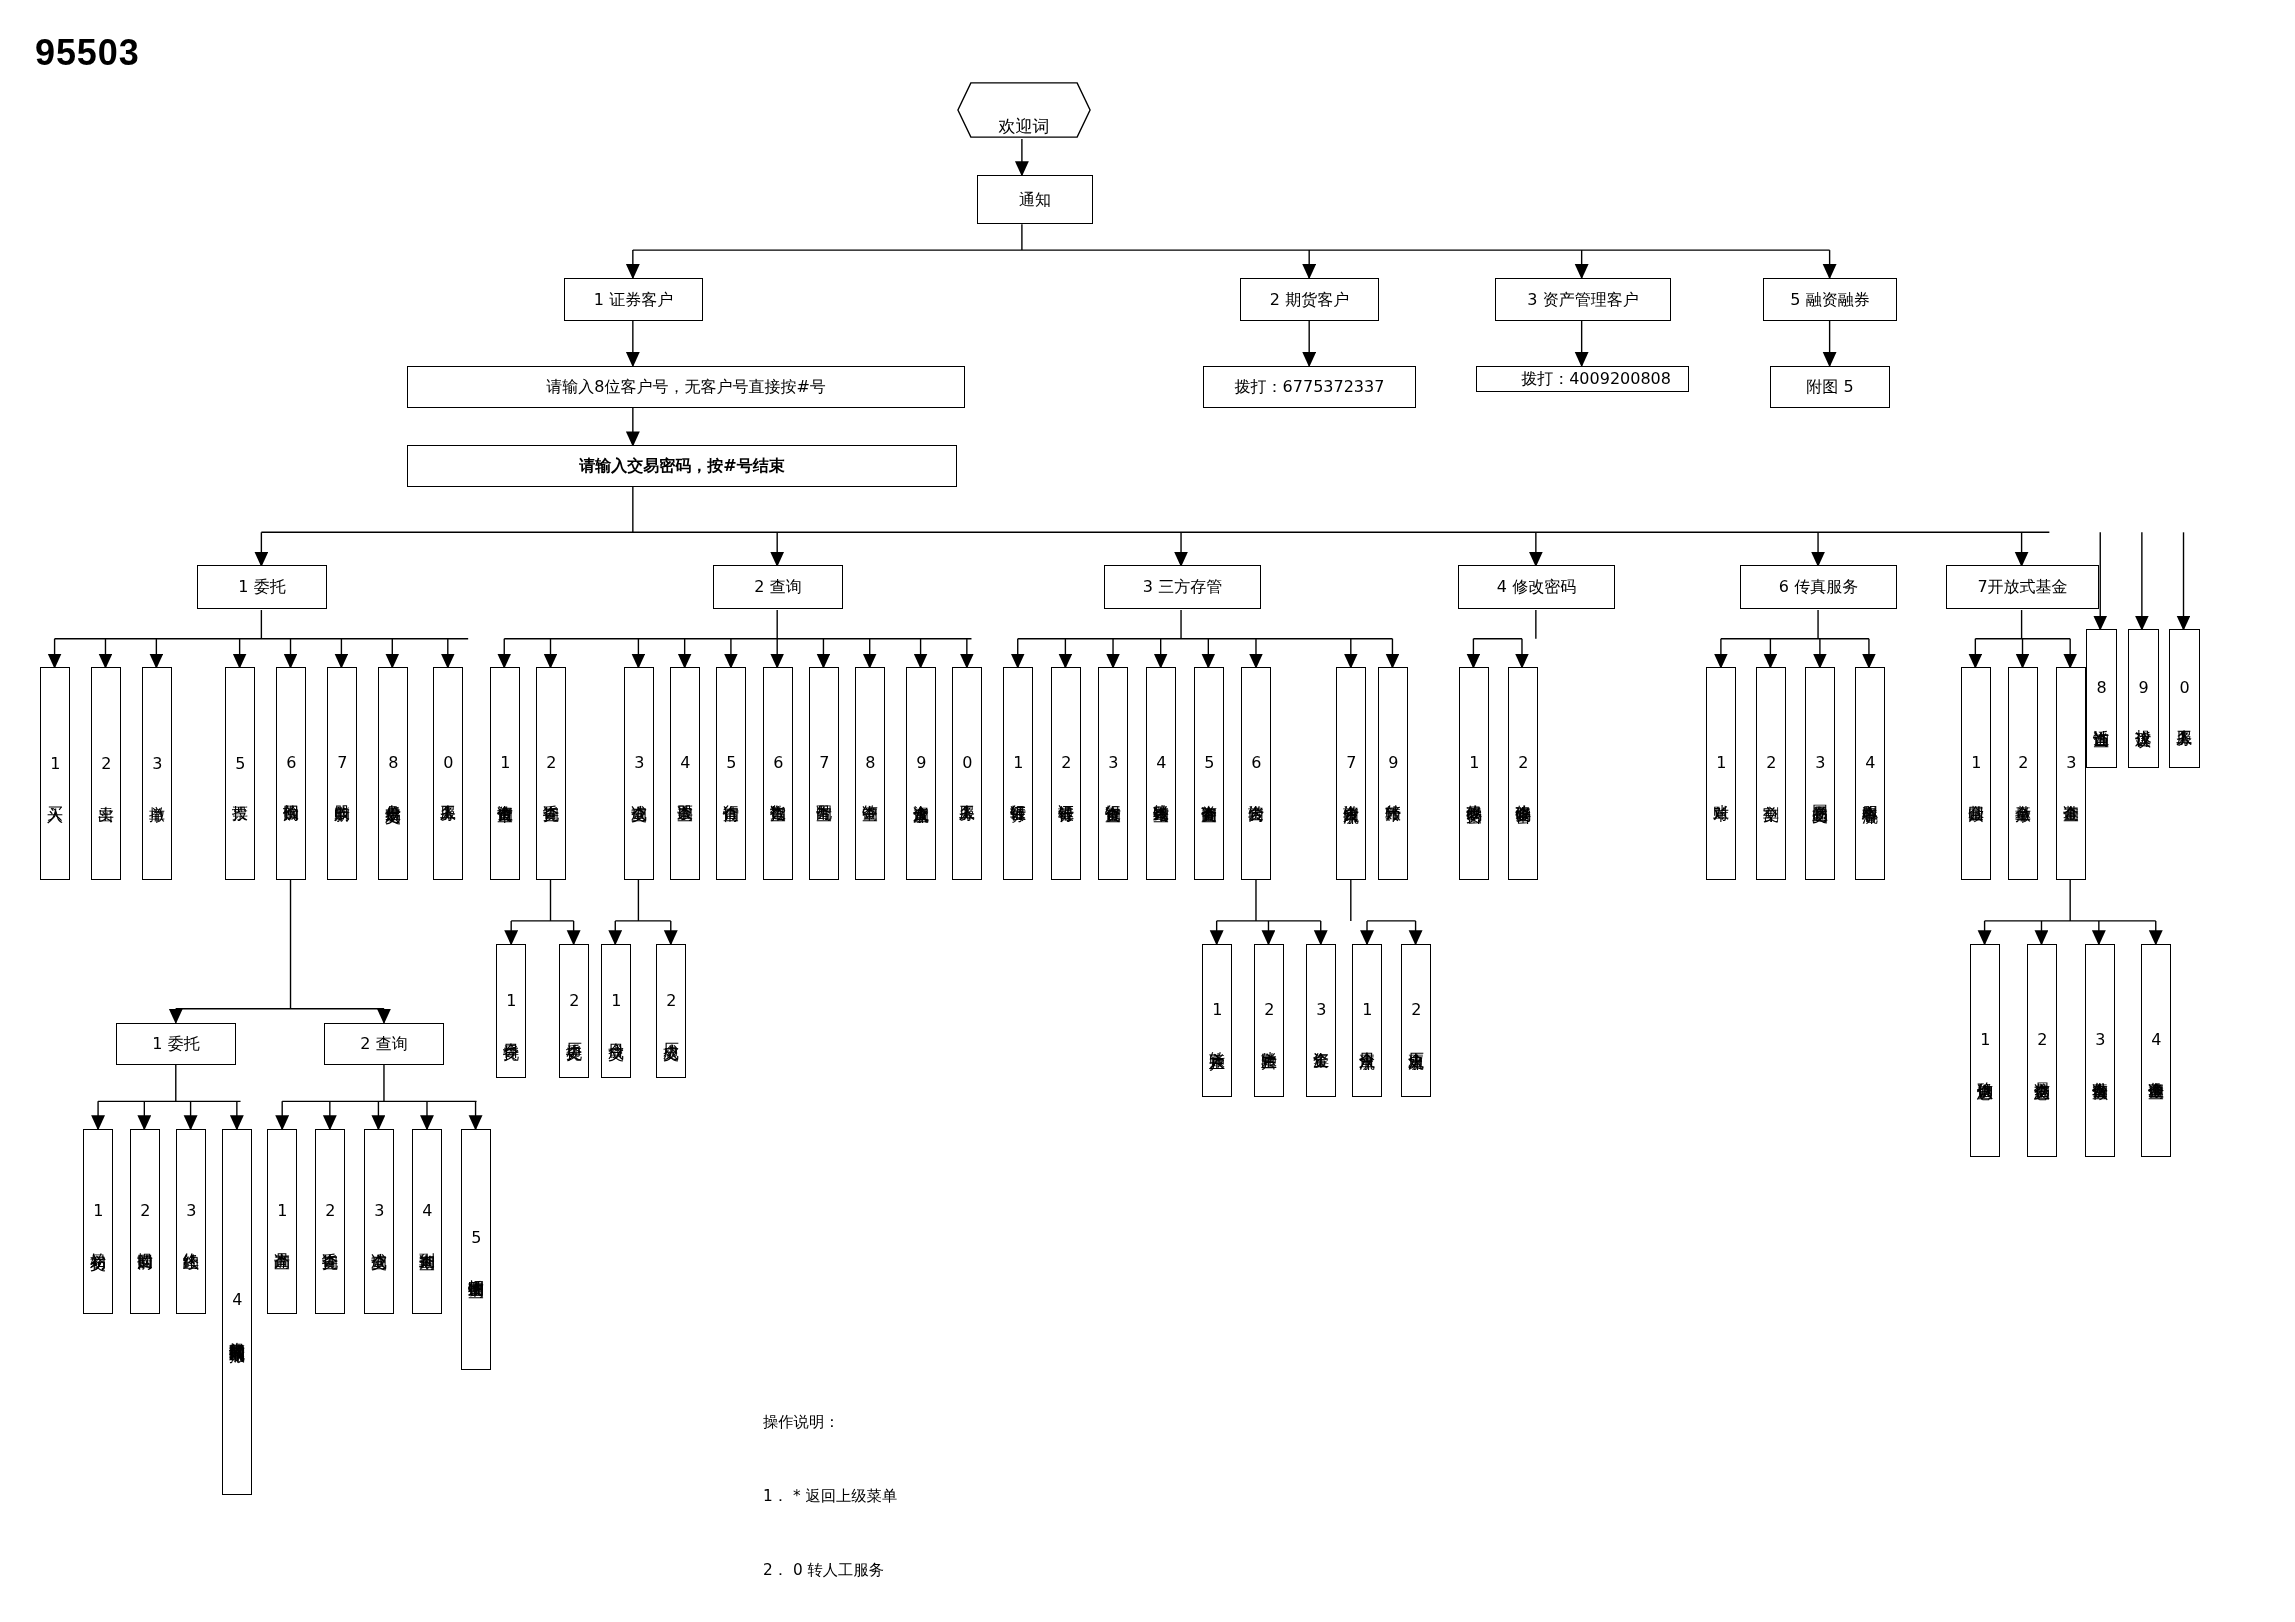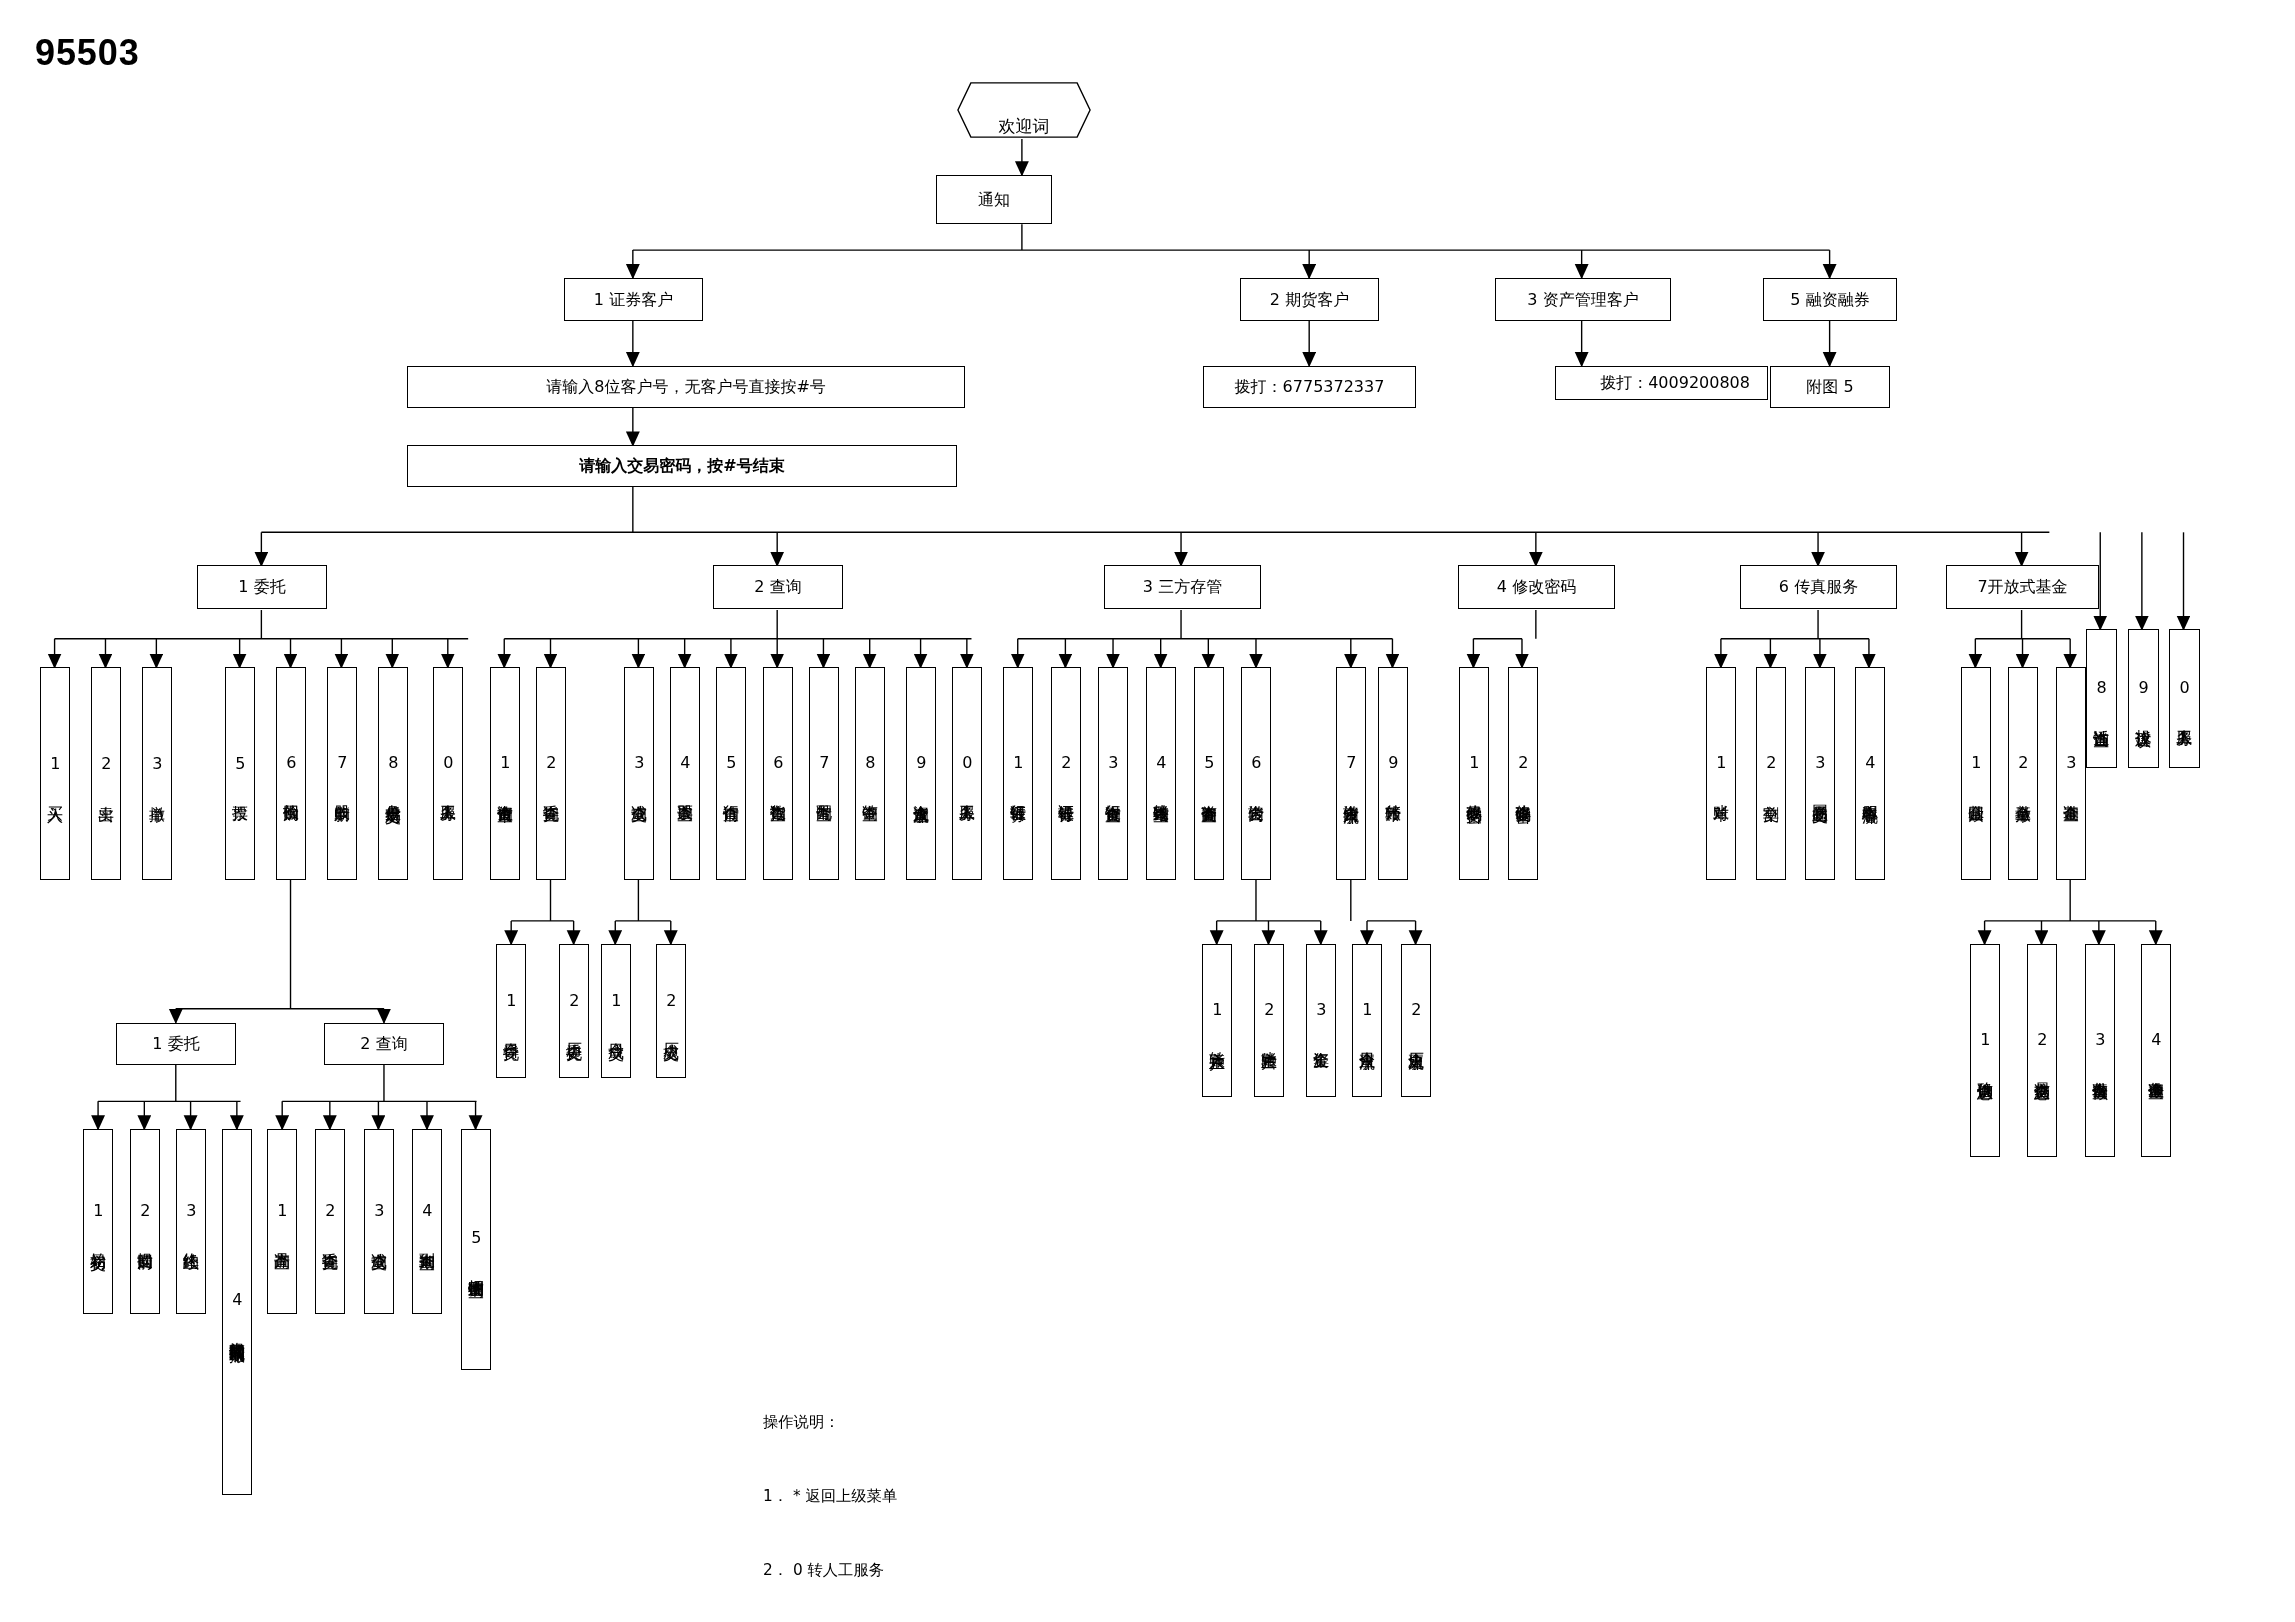--- a/index.html
+++ b/index.html
@@ -207,30 +207,30 @@
     </g>
   </svg>
 
   <div class="hex" style="left:957px;top:82px;width:134px;height:56px;">
     <svg class="hexshape" viewBox="0 0 290 122" preserveAspectRatio="none">
       <polygon points="30,2 260,2 288,61 260,120 30,120 2,61" fill="#fff" stroke="#000" stroke-width="3"></polygon>
     </svg>
     <span>欢迎词</span>
   </div>
 
-  <div class="node h" style="left:936px;top:175px;width:116px;height:49px;">通知</div>
+  <div class="node h" style="left:977px;top:175px;width:116px;height:49px;">通知</div>
 
   <div class="node h" style="left:564px;top:278px;width:139px;height:43px;">1 证券客户</div>
   <div class="node h" style="left:1240px;top:278px;width:139px;height:43px;">2 期货客户</div>
   <div class="node h" style="left:1495px;top:278px;width:176px;height:43px;">3 资产管理客户</div>
   <div class="node h" style="left:1763px;top:278px;width:134px;height:43px;">5 融资融券</div>
 
   <div class="node h" style="left:407px;top:366px;width:558px;height:42px;">请输入8位客户号，无客户号直接按#号</div>
   <div class="node h" style="left:1203px;top:366px;width:213px;height:42px;">拨打：6775372337</div>
-  <div class="node h" style="left:1555px;top:366px;width:213px;height:34px;padding-left:29px;">拨打：4009200808</div>
+  <div class="node h" style="left:1476px;top:366px;width:213px;height:26px;padding-left:29px;">拨打：4009200808</div>
   <div class="node h" style="left:1770px;top:366px;width:120px;height:42px;">附图 5</div>
 
   <div class="node h" style="left:407px;top:445px;width:550px;height:42px;font-weight:bold;">请输入交易密码，按#号结束</div>
 
   <div class="node h" style="left:197px;top:565px;width:130px;height:44px;">1 委托</div>
   <div class="node h" style="left:713px;top:565px;width:130px;height:44px;">2 查询</div>
   <div class="node h" style="left:1104px;top:565px;width:157px;height:44px;">3 三方存管</div>
   <div class="node h" style="left:1458px;top:565px;width:157px;height:44px;">4 修改密码</div>
   <div class="node h" style="left:1740px;top:565px;width:157px;height:44px;">6 传真服务</div>
   <div class="node h" style="left:1946px;top:565px;width:153px;height:44px;">7开放式基金</div>

